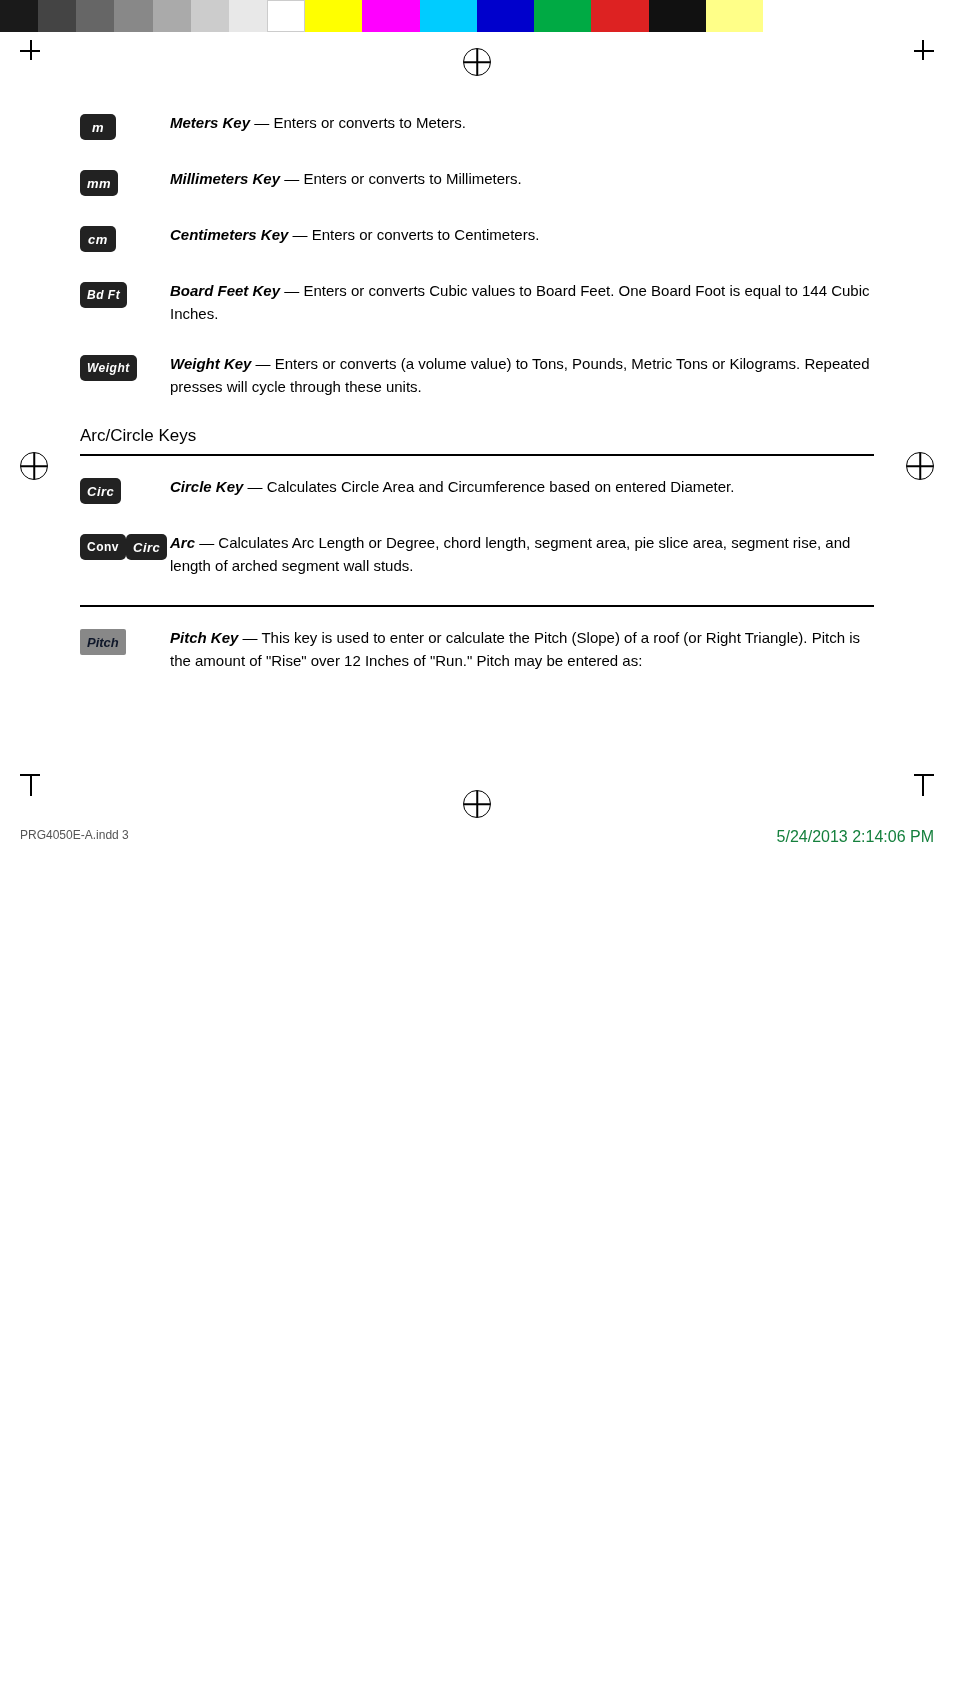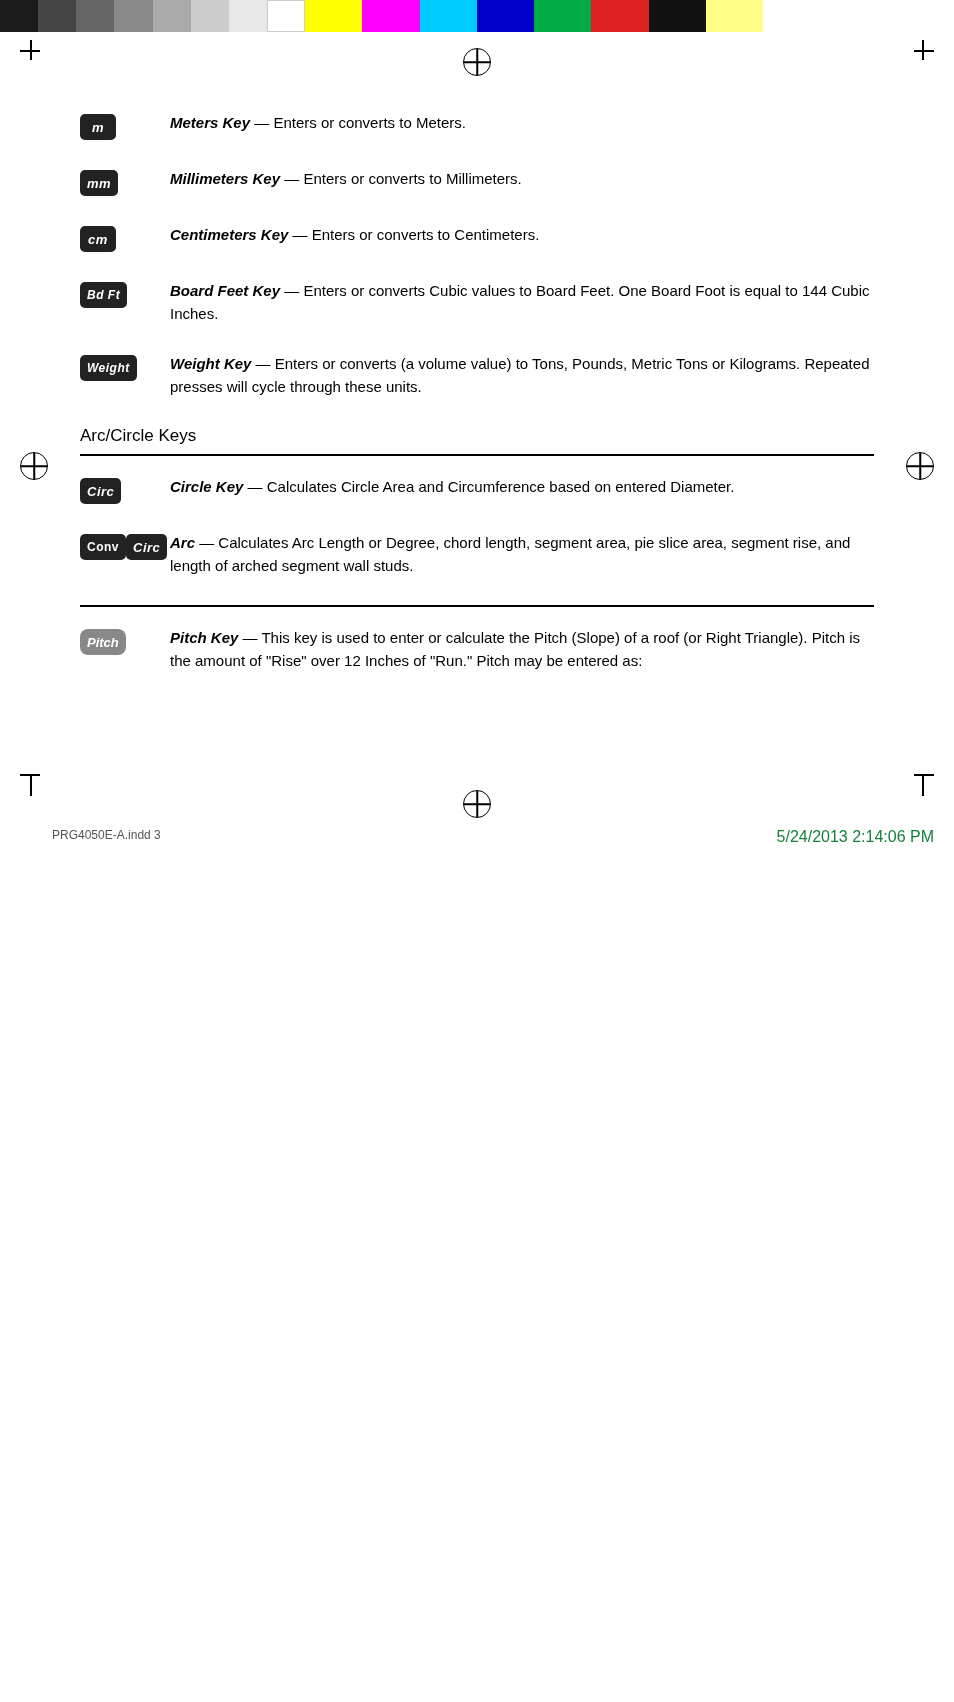--- a/index.html
+++ b/index.html
@@ -159,22 +159,22 @@
     }
 
     .section-divider {
       border: none;
       border-top: 2px solid #000;
       margin-bottom: 20px;
     }
 
     .pitch-badge {
       background: #888888;
-      color: #ffffff;
-      border-radius: 8px;
+      color: #0f172a;
+      border-radius: 2px;
       font-size: 13px;
       font-weight: bold;
       font-style: italic;
       padding: 3px 7px;
       min-width: 40px;
       height: 26px;
       display: inline-flex;
       align-items: center;
       justify-content: center;
     }
@@ -315,17 +315,17 @@
 
   <div style="position:absolute;bottom:80px;left:20px;width:20px;height:2px;background:#000;"></div>
   <div style="position:absolute;bottom:60px;left:30px;width:2px;height:20px;background:#000;"></div>
   <div style="position:absolute;bottom:80px;right:20px;width:20px;height:2px;background:#000;"></div>
   <div style="position:absolute;bottom:60px;right:30px;width:2px;height:20px;background:#000;"></div>
 
   <div style="display:flex;justify-content:center;padding:20px 0 10px 0;">
     <div class="reg-circle"></div>
   </div>
 
-  <div style="display:flex;justify-content:space-between;padding:0 20px 10px 20px;margin-left:32px;">
+  <div style="display:flex;justify-content:space-between;padding:0 20px 10px 20px;">
     <span style="font-size:12px;color:#555;">PRG4050E-A.indd   3</span>
     <span style="font-size:16px;color:#15803d;">5/24/2013   2:14:06 PM</span>
   </div>
 </div>
 
 </body></html>

